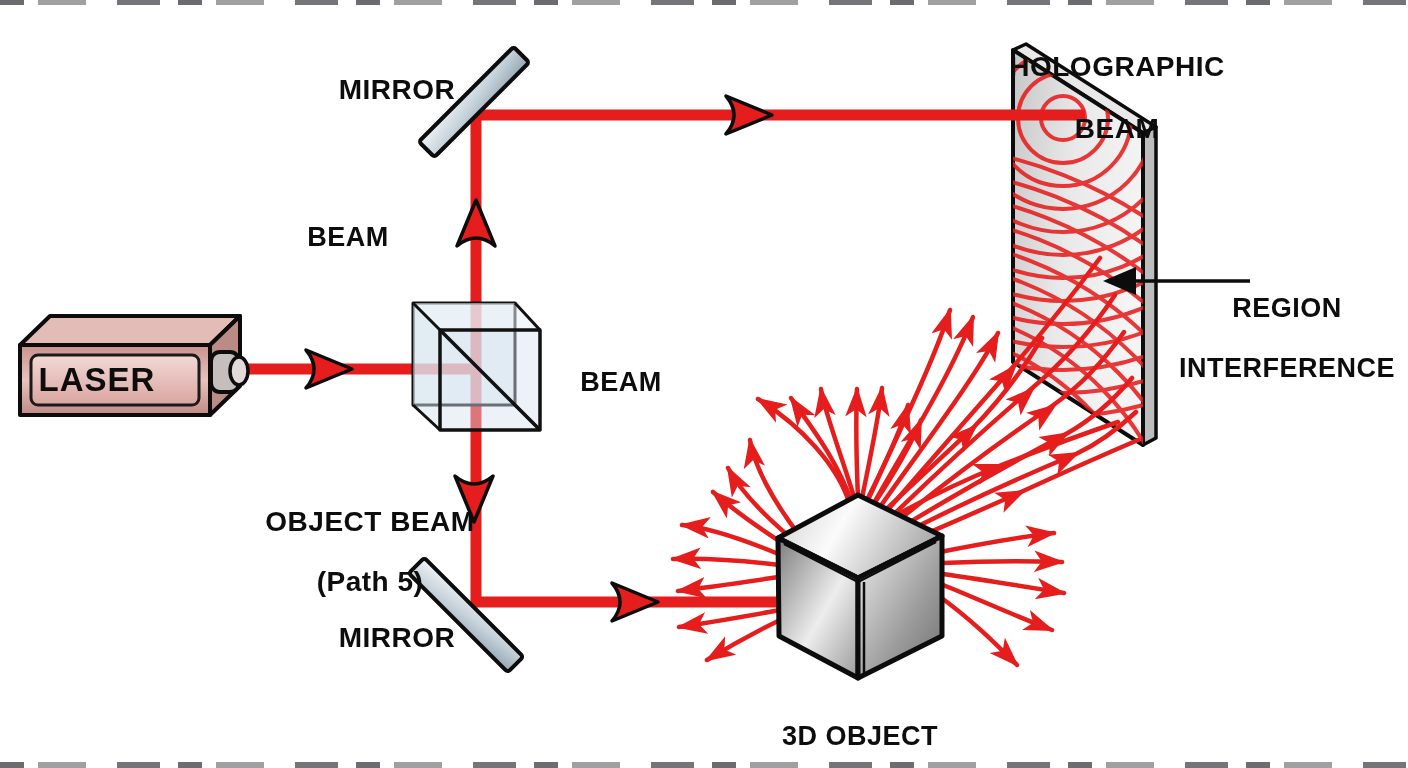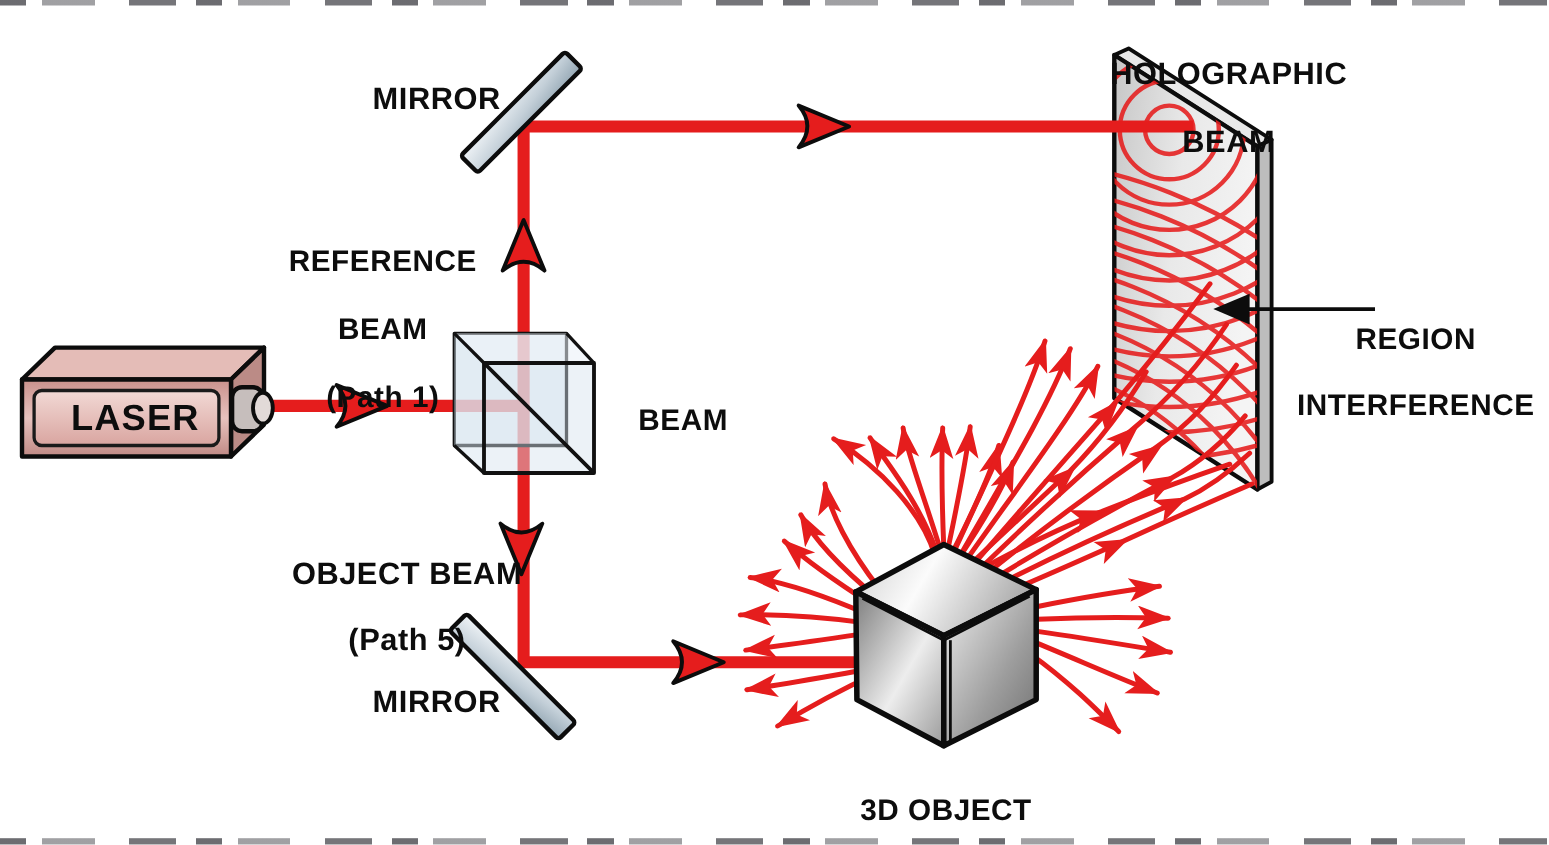--- a/index.html
+++ b/index.html
@@ -203,28 +203,26 @@
       <polyline points="784,544 858,582 936,542" fill="none" stroke-width="2.5"></polyline>
       <line x1="864" y1="582" x2="864" y2="674" stroke-width="2.5"></line>
     </g>
 
     <g>
       <line x1="1132" y1="281" x2="1250" y2="281" stroke="#0c0c0c" stroke-width="3.5"></line>
       <polygon points="1103,281 1136,267 1136,295" fill="#0c0c0c"></polygon>
     </g>
   </svg>
 
-  <div class="lbl" id="laser-label" style="left:31px;top:356px;width:132px;padding-left:26px;">LASER</div>
+  <div class="lbl" id="laser-label" style="left:31px;top:356px;width:132px;">LASER</div>
 
   <div class="lbl" style="left:328px;top:74px;width:138px;font-size:28px;">MIRROR</div>
 
   <div class="lbl" style="left:245px;top:191px;width:206px;">
-    <span class="ln">REFERENCE</span>
     <span class="ln">BEAM</span>
-    <span class="ln">(Path 1)</span>
   </div>
 
   <div class="lbl" style="left:525px;top:336px;width:192px;">
     <span class="ln">BEAM</span>
   </div>
 
   <div class="lbl" style="left:235px;top:477px;width:222px;font-size:28px;line-height:30px;margin-left:24px;">
     <span class="ln">OBJECT BEAM</span>
     <span class="ln">(Path 5)</span>
   </div>

